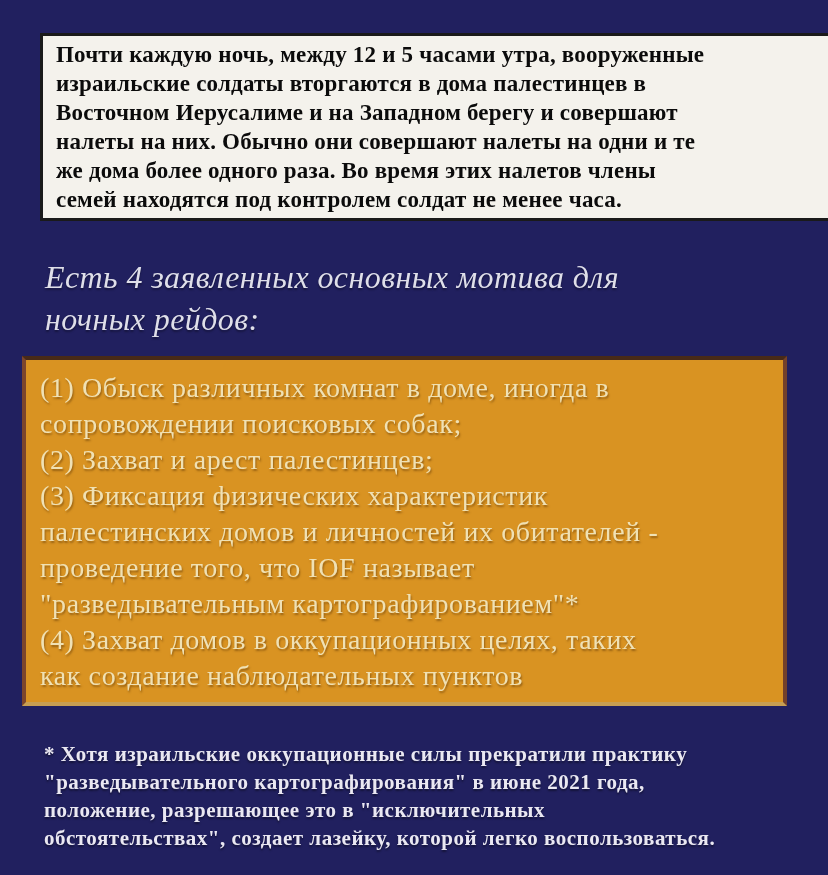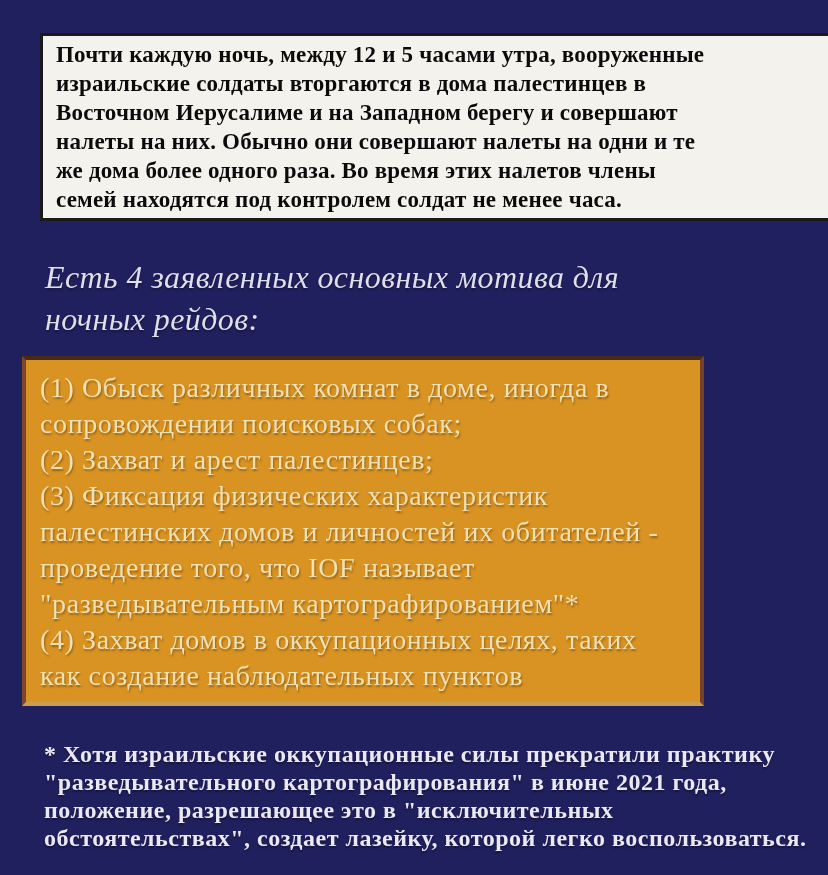--- a/index.html
+++ b/index.html
@@ -49,42 +49,42 @@
     letter-spacing: 0.4px;
     text-shadow: 0 2px 2px rgba(0,0,0,0.35);
     font-style: italic;
   }
 
   
   .motives-box {
     position: absolute;
     left: 22px;
     top: 356px;
-    width: 682px;
+    width: 765px;
     box-sizing: border-box;
     background: #d99322;
     border: 4px solid;
     border-color: #482a18 #74412a #c79e52 #7c452c;
     padding: 10px 14px 8px 14px;
   }
   .motives-text {
     font-size: 28px;
     line-height: 36px;
     font-weight: normal;
     color: #f0e1b4;
     letter-spacing: 0.6px;
     text-shadow: 1px 2px 2px rgba(101,58,8,0.55);
   }
 
   
   .footnote {
     position: absolute;
     left: 44px;
     top: 740px;
-    font-size: 24px;
+    font-size: 21px;
     line-height: 28px;
     font-weight: bold;
     color: #eae8f2;
     letter-spacing: 0.5px;
     text-shadow: 0 2px 2px rgba(0,0,0,0.4);
   }
 </style>
 </head>
 <body>
 

